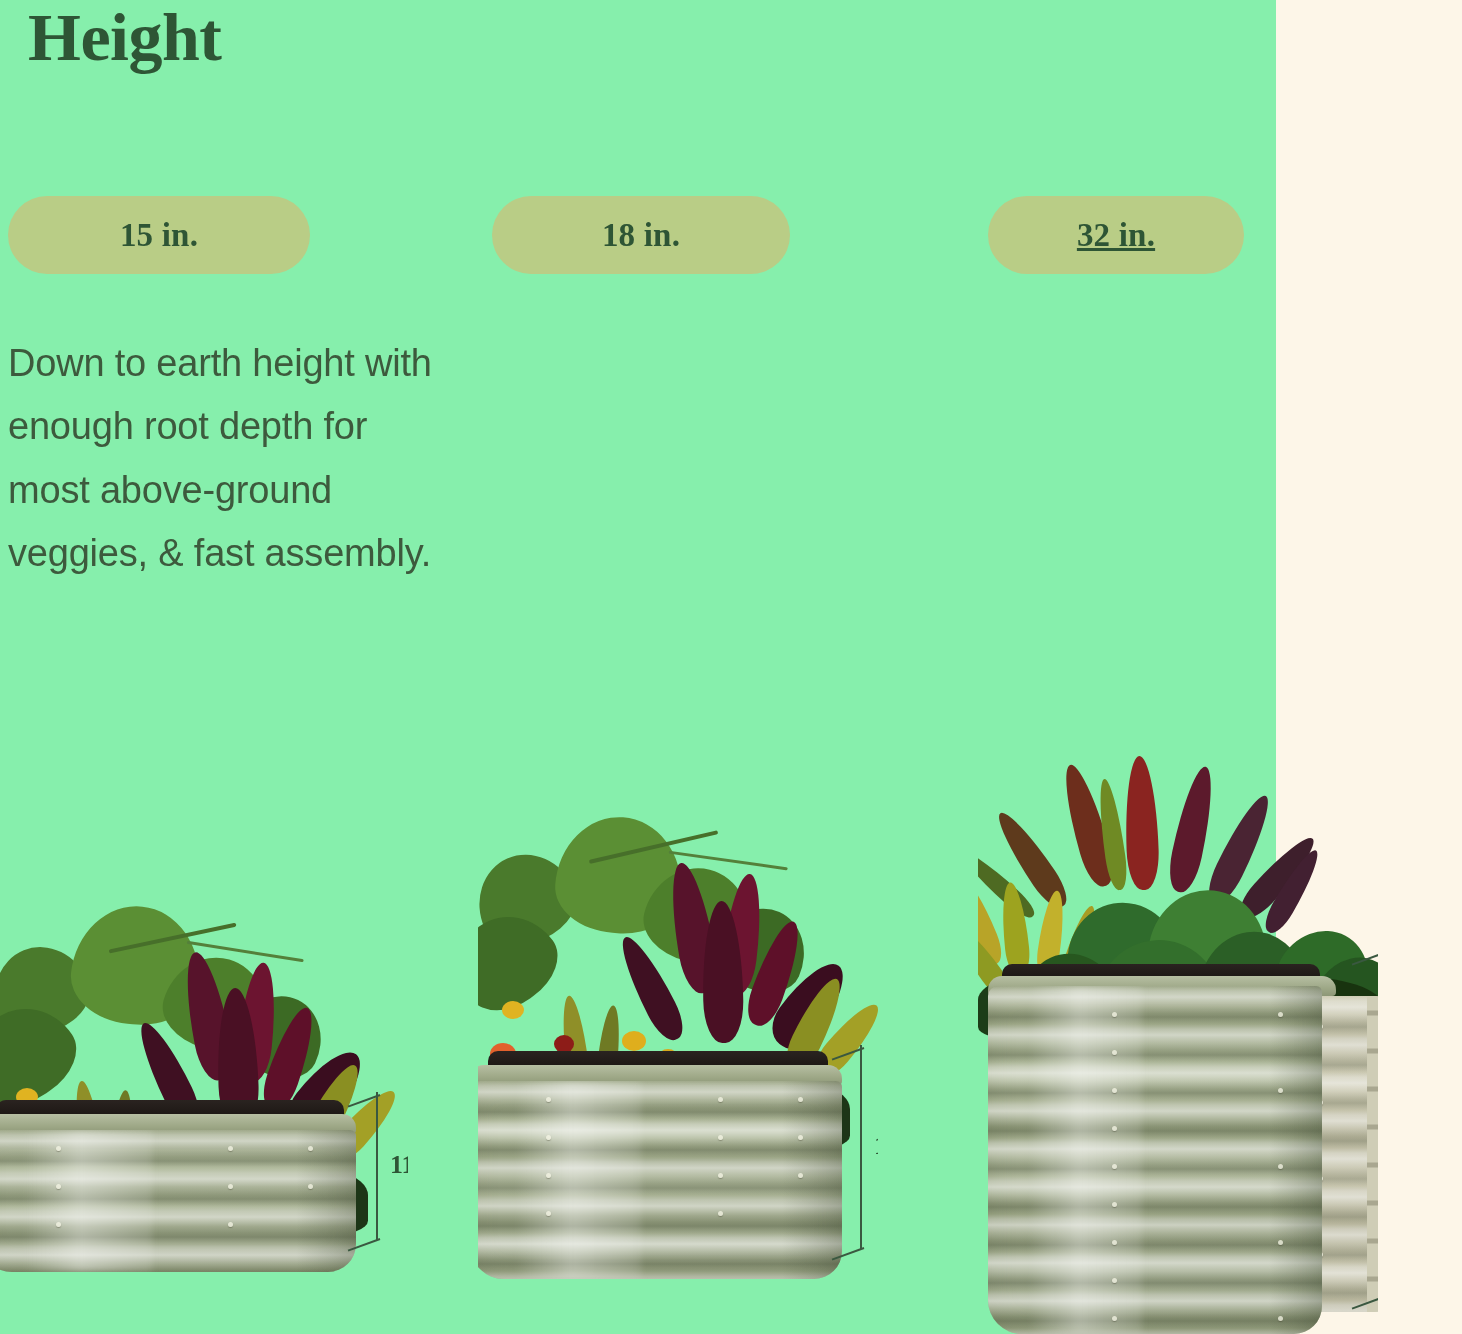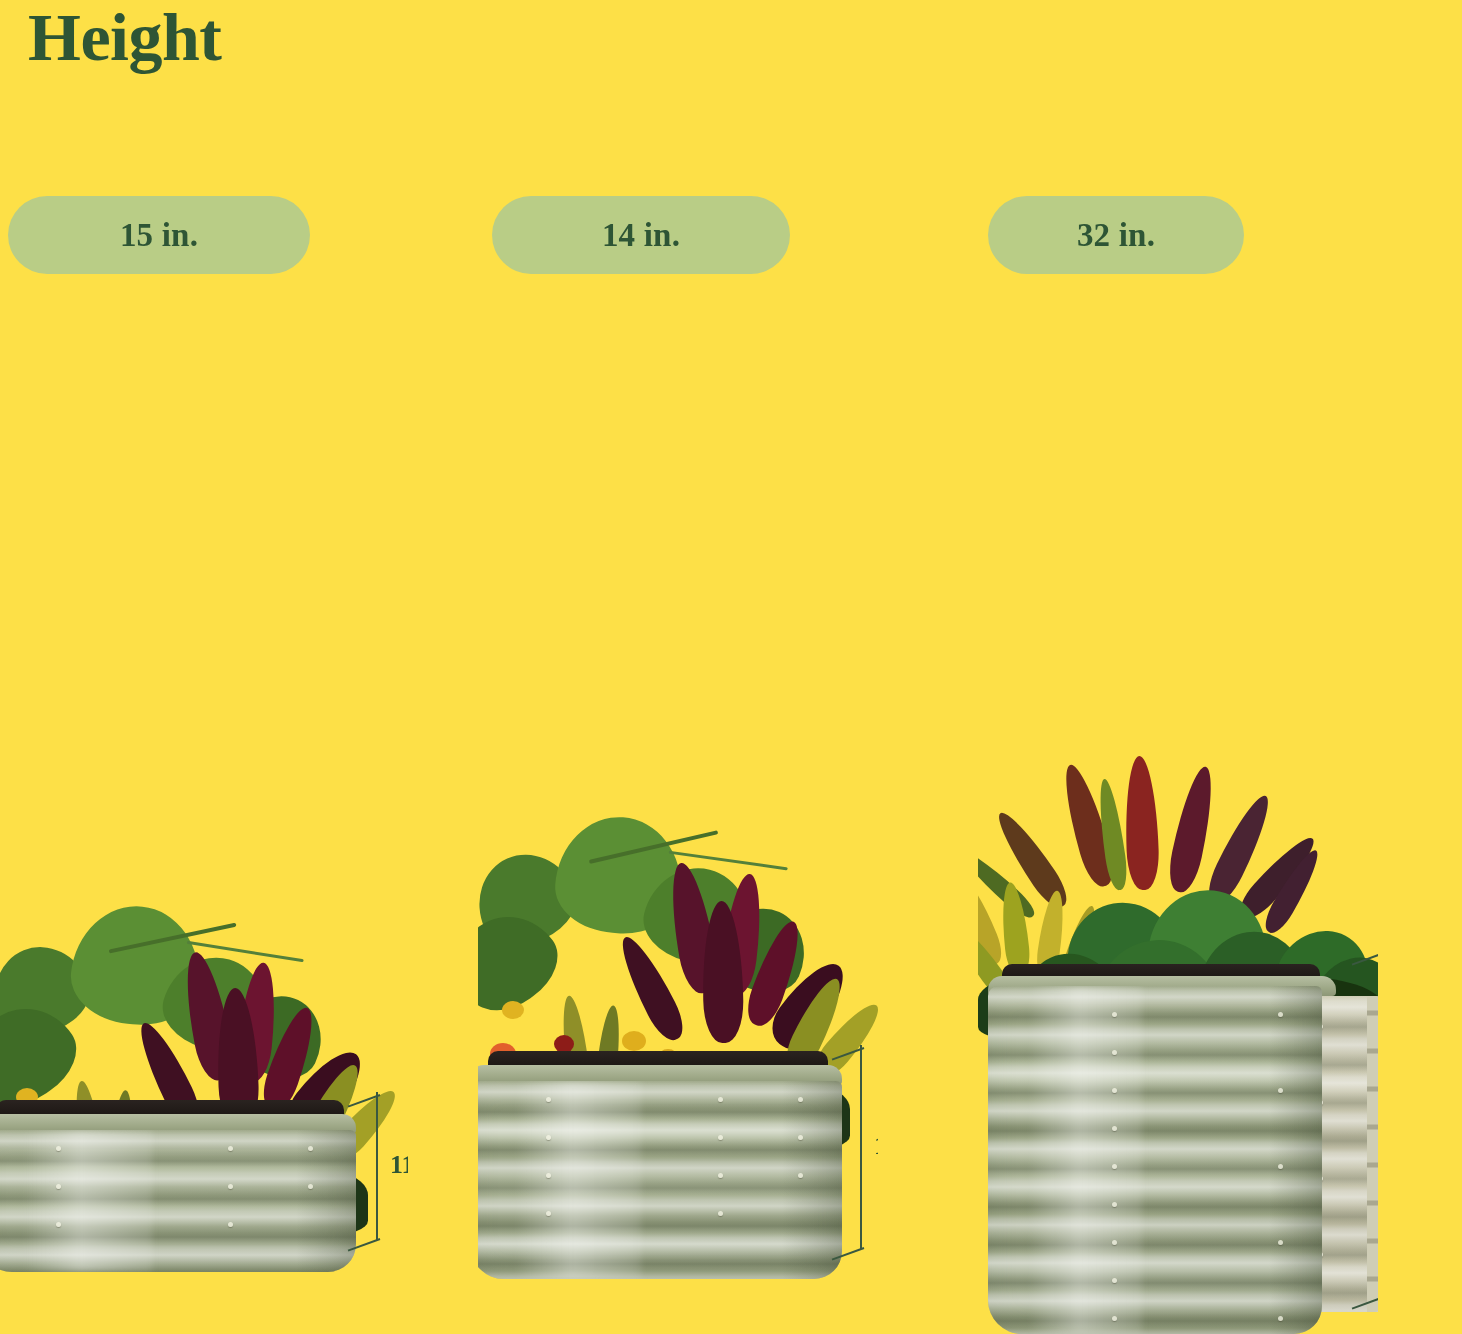--- a/index.html
+++ b/index.html
@@ -7,23 +7,23 @@
   html, body {
     width: 1462px;
     height: 1334px;
     background: #fdf6e8;
     font-family: "Liberation Sans", sans-serif;
     overflow: hidden;
   }
 
   .page {
     position: relative;
-    width: 1462px;
+    width: 1276px;
     height: 1334px;
-    background: #fde047;
+    background: #86efac;
   }
 
   
   .page-title {
     position: absolute;
     left: 28px;
     top: 2px;
     font-family: "Liberation Serif", serif;
     font-size: 68px;
     font-weight: 700;
@@ -47,21 +47,21 @@
     align-items: center;
     justify-content: center;
     font-family: "Liberation Serif", serif;
     font-size: 33px;
     font-weight: 700;
     color: #2e5535;
     letter-spacing: 0.2px;
   }
   .c0 .pill { width: 302px; }
   .c1 .pill { width: 298px; }
-  .c2 .pill { width: 256px; }
+  .c2 .pill { width: 256px; text-decoration: underline; }
 
   
   .body-copy {
     margin-top: 58px;
     font-family: "Liberation Sans", sans-serif;
     font-size: 38px;
     line-height: 1.67;
     color: #3d5a3d;
     font-weight: 400;
     letter-spacing: -0.2px;
@@ -243,20 +243,21 @@
 </style>
 </head>
 <body>
 
 <div class="page">
 
   <h1 class="page-title">Height</h1>
 
   <div class="colabs c0">
     <div class="pill">15 in.</div>
+    <p class="body-copy">Down to earth height with enough root depth for most above-ground veggies, &amp; fast assembly.</p>
   </div>
 
   <div class="scene s0">
     <div class="plants">
 
       <div class="leaf" style="left:20px;  top:60px;  width:96px;  height:86px;  background:#4a7a2c; transform:rotate(-22deg);"></div>
       <div class="leaf" style="left:78px;  top:22px;  width:128px; height:118px; background:#5b8f34; transform:rotate(6deg);"></div>
       <div class="leaf" style="left:8px;   top:118px; width:104px; height:90px;  background:#3f6c26; transform:rotate(-34deg);"></div>
       <div class="leaf" style="left:164px; top:72px;  width:104px; height:92px;  background:#4d7f2b; transform:rotate(16deg);"></div>
       <div class="leaf" style="left:232px; top:108px; width:86px;  height:80px;  background:#3c6a24; transform:rotate(26deg);"></div>
@@ -312,21 +313,21 @@
 
     <div class="callout" style="left:388px; bottom:64px; height:148px;">
       <div class="dim-line" style="top:0; height:148px;"></div>
       <div class="dim-cap" style="top:2px;"></div>
       <div class="dim-cap" style="top:146px;"></div>
       <div class="dim-label" style="top:58px;">11” tall</div>
     </div>
   </div>
 
   <div class="colabs c1">
-    <div class="pill">14 in.</div>
+    <div class="pill">18 in.</div>
   </div>
 
   <div class="scene s1">
     <div class="plants">
       <div class="leaf" style="left:16px;  top:42px;  width:98px;  height:88px;  background:#4a7a2c; transform:rotate(-24deg);"></div>
       <div class="leaf" style="left:74px;  top:8px;   width:126px; height:116px; background:#5b8f34; transform:rotate(4deg);"></div>
       <div class="leaf" style="left:4px;   top:100px; width:100px; height:88px;  background:#3f6c26; transform:rotate(-36deg);"></div>
       <div class="leaf" style="left:156px; top:58px;  width:106px; height:94px;  background:#4d7f2b; transform:rotate(14deg);"></div>
       <div class="leaf" style="left:224px; top:96px;  width:88px;  height:82px;  background:#3c6a24; transform:rotate(24deg);"></div>
       <div class="frond" style="left:110px; top:36px; width:132px; height:4px; background:#476f2a; transform:rotate(-13deg); border-radius:3px;"></div>

